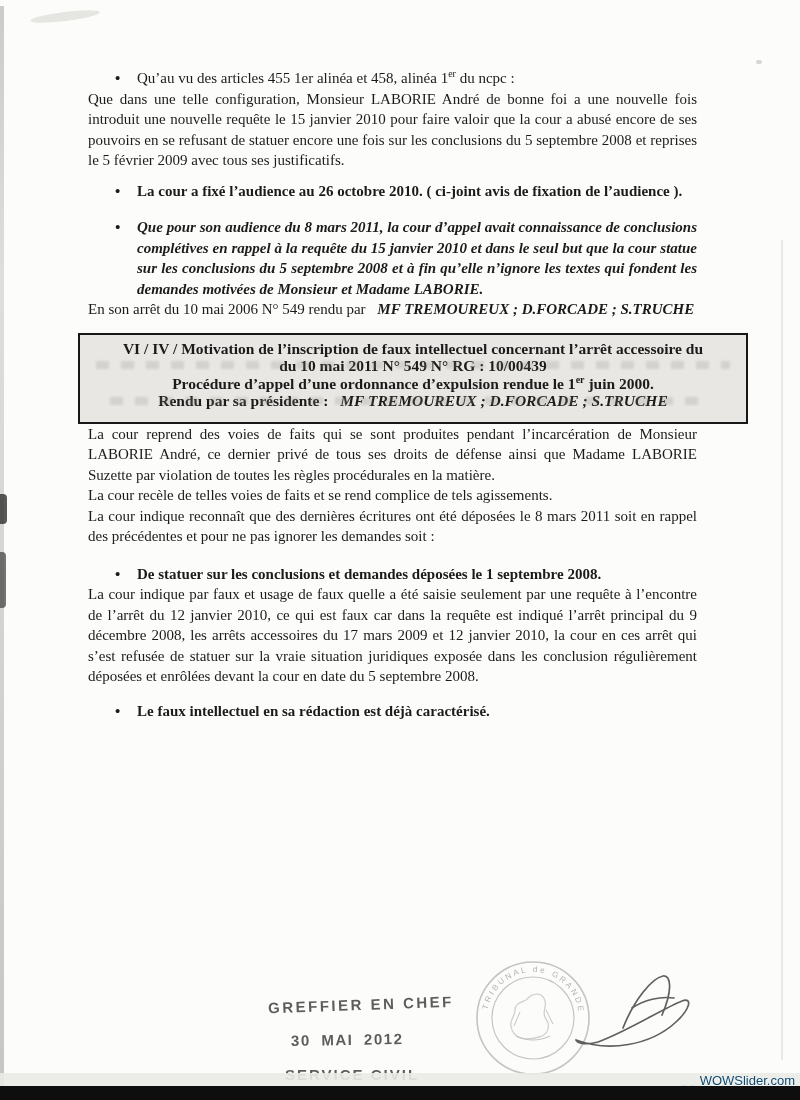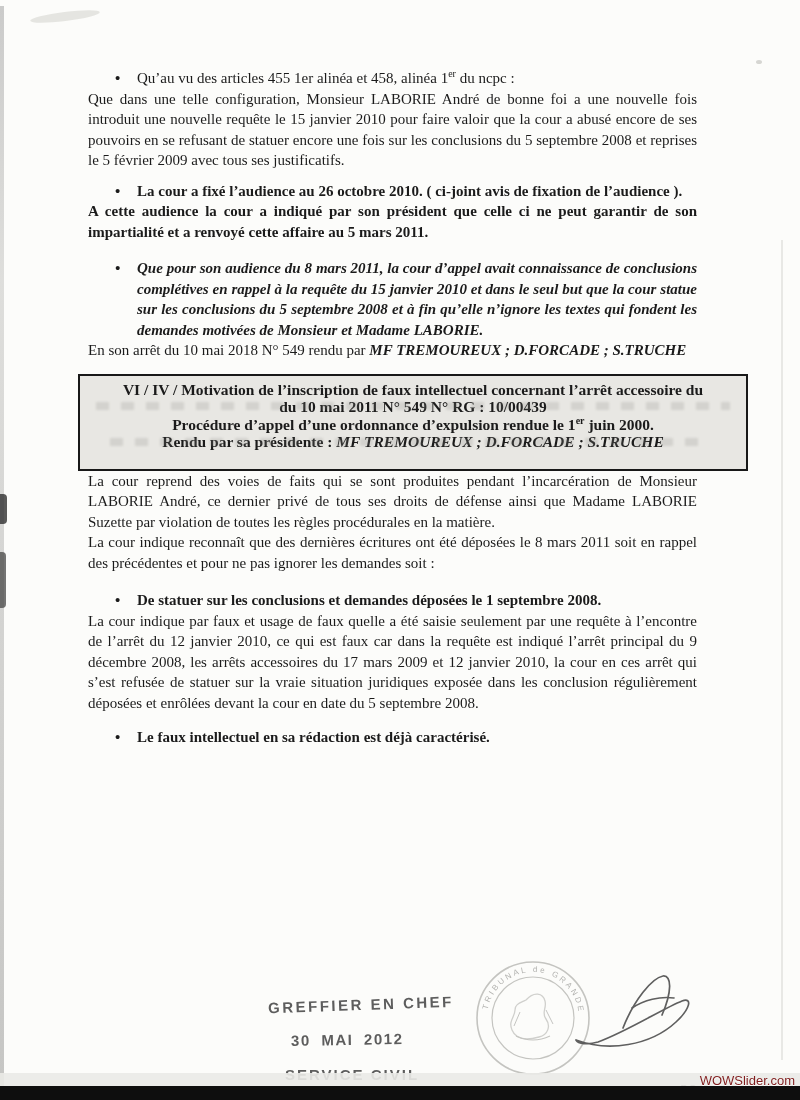--- a/index.html
+++ b/index.html
@@ -15,48 +15,48 @@
   .edge-blob-2{position:absolute;left:0;top:552px;width:6px;height:56px;background:#474745;border-radius:0 4px 4px 0;opacity:.75;}
   .smudge-top{position:absolute;left:30px;top:12px;width:70px;height:9px;background:#e2e2de;border-radius:50%;transform:rotate(-7deg);opacity:.9;}
   .speck{position:absolute;left:756px;top:60px;width:6px;height:4px;background:#d6d6d2;border-radius:50%;}
   .edge-right{position:absolute;right:17px;top:240px;width:2px;height:820px;background:#e6e6e2;opacity:.9;}
   .pre-band{position:absolute;left:0;bottom:14px;width:100%;height:13px;background:#eaeae7;opacity:.9;}
   .bottom-bar{position:absolute;left:0;bottom:0;width:100%;height:14px;background:#0e0e0e;}
   
   .content{position:absolute;left:88px;top:68px;width:609px;font-size:15px;line-height:20.5px;text-align:justify;}
   .content p{margin:0;}
   .bold{font-weight:bold;}
-  .bi{font-weight:bold;font-style:italic;}
+  .bi{font-weight:bold;font-style:italic;margin-left:8px;}
   sup{font-size:10px;vertical-align:super;line-height:0;}
   .bullet-row{display:flex;margin-left:27px;}
   .bullet-row .dot{flex:0 0 22px;font-weight:bold;}
   .bullet-row .b-text{flex:1;text-align:justify;margin:0;}
   .mt22{margin-top:22px;}.mt19{margin-top:19px;}.mt10{margin-top:10px;}
   .mt15{margin-top:15px;}.mt16{margin-top:16px;}.mt9{margin-top:9px;}
   .mt13{margin-top:13px;}.mt38{margin-top:38px;}.mt17{margin-top:17px;}
   .mt14{margin-top:14px;}
   
   .graybox{position:relative;margin-top:13px;margin-left:-10px;width:670px;box-sizing:border-box;
-    border:2px solid #181818;background:#e8e7e3;padding:5px 10px 18px;
+    border:2px solid #181818;background:#e8e7e3;padding:5px 10px 12px;
     text-align:center;font-weight:bold;font-size:15.5px;line-height:17.5px;}
   .ghost{position:absolute;left:16px;right:16px;height:8px;
     background:repeating-linear-gradient(90deg,rgba(140,140,133,.22) 0 13px,rgba(140,140,133,0) 13px 25px);
     filter:blur(1px);pointer-events:none;}
   .ghost.g1{top:26px;}
   .ghost.g2{top:62px;left:30px;right:40px;}
   
   .stamp-line{position:absolute;font-family:"Liberation Sans",sans-serif;font-weight:bold;color:#424242;opacity:.85;white-space:nowrap;}
   .stamp-l1{left:268px;top:996px;font-size:15px;letter-spacing:2.5px;transform:rotate(-2deg);}
   .stamp-l2{left:291px;top:1031px;font-size:15px;letter-spacing:1.5px;word-spacing:5px;transform:rotate(-1deg);}
   .stamp-l3{left:285px;top:1066px;font-size:15px;letter-spacing:2px;}
   .seal{position:absolute;left:472px;top:956px;}
   .signature{position:absolute;left:568px;top:970px;}
   .pagenum{position:absolute;left:680px;top:1037px;font-size:17px;color:#404040;margin-top:44px;}
   .watermark{position:absolute;right:5px;bottom:12px;font-family:"Liberation Sans",sans-serif;
-    font-size:13px;color:#7f1d1d;text-shadow:0 1px 0 #fff;}
+    font-size:13px;color:#0c4a6e;text-shadow:0 1px 0 #fff;}
 </style>
 </head>
 <body>
 
 <div class="page">
 
   <div class="edge-left"></div>
   <div class="edge-blob-1"></div>
   <div class="edge-blob-2"></div>
   <div class="smudge-top"></div>
@@ -72,45 +72,45 @@
       </p>
     </div>
 
     <p class="mt19">Que dans une telle configuration, Monsieur LABORIE André de bonne foi a une nouvelle fois introduit une nouvelle requête le 15 janvier 2010 pour faire valoir que la cour a abusé encore de ses pouvoirs en se refusant de statuer encore une fois sur les conclusions du 5 septembre 2008 et reprises le 5 février 2009 avec tous ses justificatifs.</p>
 
     <div class="bullet-row mt10 bold">
       <span class="dot">•</span>
       <p class="b-text">La cour a fixé l’audience au 26 octobre 2010. ( ci-joint avis de fixation de l’audience ).</p>
     </div>
 
-    <p class="bold mt15">A cette audience la cour a indiqué par son président que celle ci ne peut garantir de son impartialité et a renvoyé cette affaire au 5 mars 2011.</p>
 
     <div class="bullet-row mt16 bi">
       <span class="dot">•</span>
       <p class="b-text">Que pour son audience du 8 mars 2011, la cour d’appel avait connaissance de conclusions complétives en rappel à la requête du 15 janvier 2010 et dans le seul but que la cour statue sur les conclusions du 5 septembre 2008 et à fin qu’elle n’ignore les textes qui fondent les demandes motivées de Monsieur et Madame LABORIE.</p>
     </div>
 
     <p class="mt9">
-      <span>En son arrêt du 10 mai 2018 N° 549 rendu par </span><span class="bi">MF TREMOUREUX ; D.FORCADE ; S.TRUCHE</span>
+      <span>En son arrêt du 10 mai 2006 N° 549 rendu par </span><span class="bi">MF TREMOUREUX ; D.FORCADE ; S.TRUCHE</span>
     </p>
 
     <div class="graybox">
       <div class="ghost g1"></div>
       <div class="ghost g2"></div>
       <div>VI / IV / Motivation de l’inscription de faux intellectuel concernant l’arrêt accessoire  du</div>
       <div>du 10 mai 2011 N° 549 N° RG : 10/00439</div>
       <div>
         <span>Procédure d’appel d’une ordonnance d’expulsion rendue le 1</span><sup>er</sup><span> juin 2000.</span>
       </div>
       <div>
         <span>Rendu par sa présidente : </span><span class="bi">MF TREMOUREUX ; D.FORCADE ; S.TRUCHE</span>
       </div>
     </div>
 
     <p class="mt38">La cour reprend des voies de faits qui se sont produites pendant l’incarcération de Monsieur LABORIE André, ce dernier  privé de tous ses droits de défense ainsi que Madame LABORIE Suzette par violation de toutes les règles procédurales en la matière.</p>
+    <p class="mt15">La cour recèle de telles voies de faits et se rend complice de tels agissements.</p>
     <p class="mt13">La cour indique reconnaît que des dernières écritures ont été déposées le 8 mars 2011 soit en rappel des précédentes et pour ne pas ignorer les demandes soit :</p>
 
     <div class="bullet-row mt17 bold">
       <span class="dot">•</span>
       <p class="b-text">De statuer sur les conclusions et demandes déposées le 1 septembre 2008.</p>
     </div>
 
     <p class="mt15">La cour indique par faux et usage de faux quelle a été saisie seulement par une requête à l’encontre de l’arrêt du 12 janvier 2010, ce qui est faux car dans la requête est indiqué l’arrêt principal du 9 décembre 2008, les arrêts accessoires du 17 mars 2009 et 12 janvier 2010, la cour en ces arrêt qui s’est refusée de statuer sur la vraie situation juridiques exposée dans les conclusion régulièrement déposées et enrôlées devant la cour en date du 5 septembre 2008.</p>
 
     <div class="bullet-row mt14 bold">

